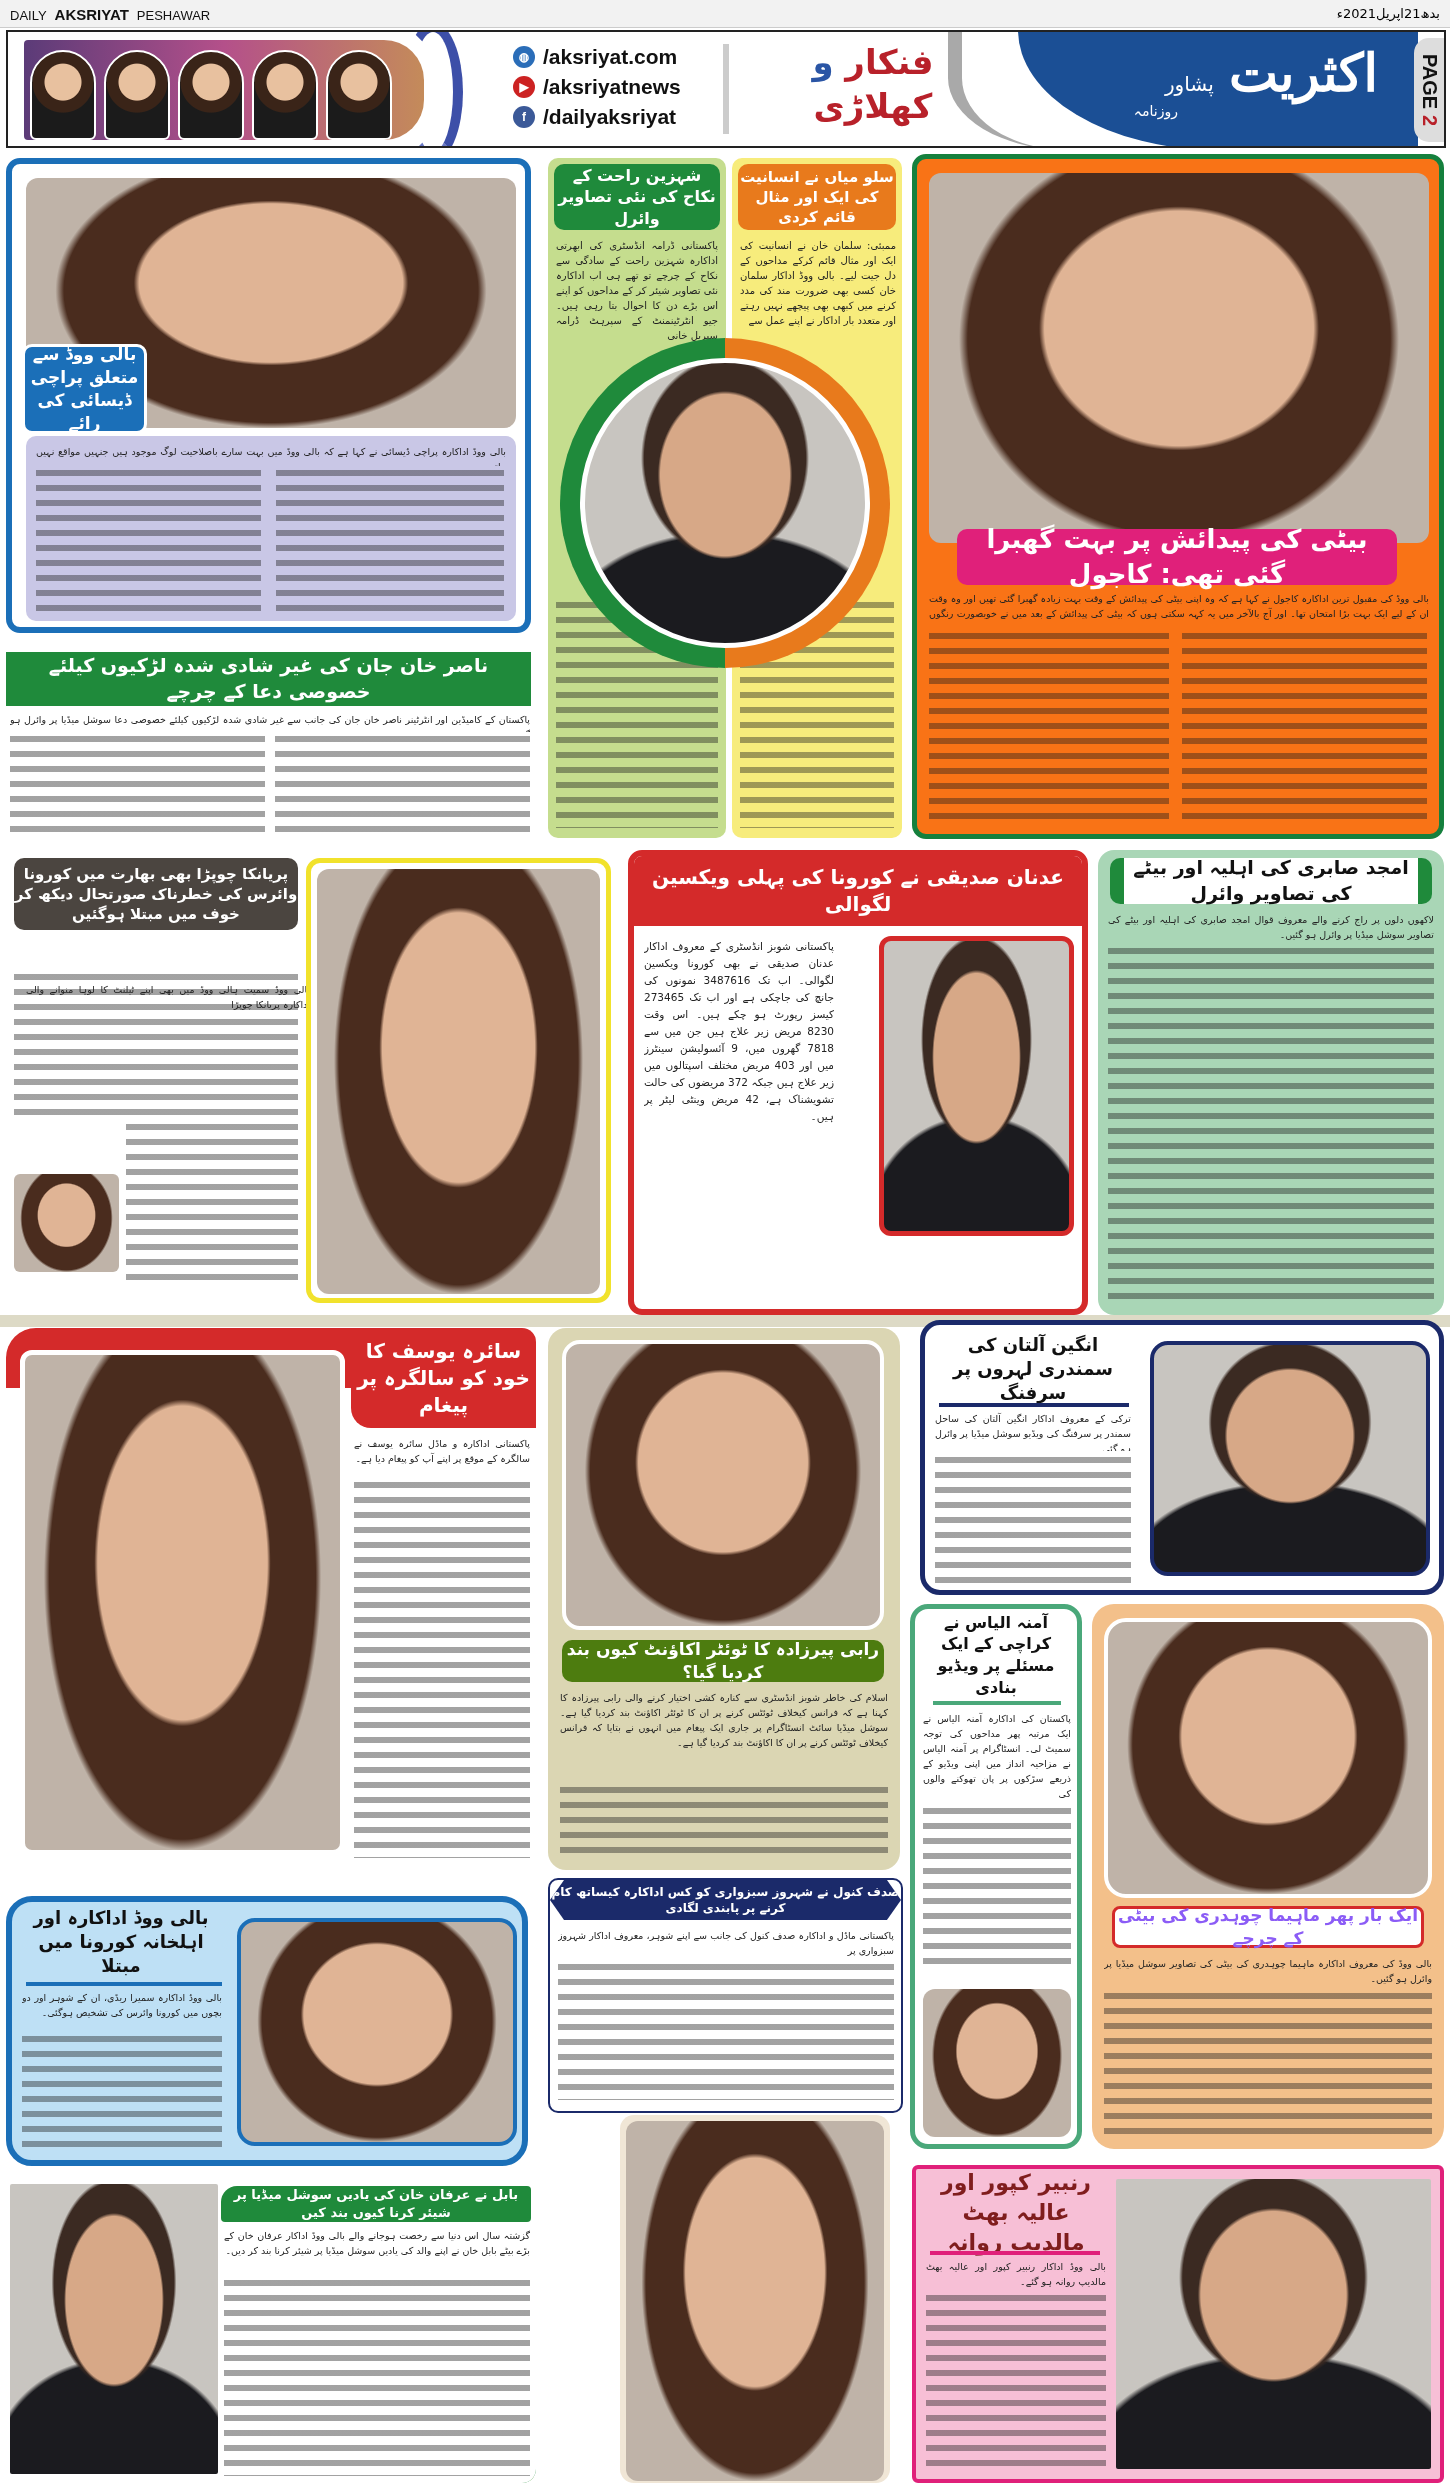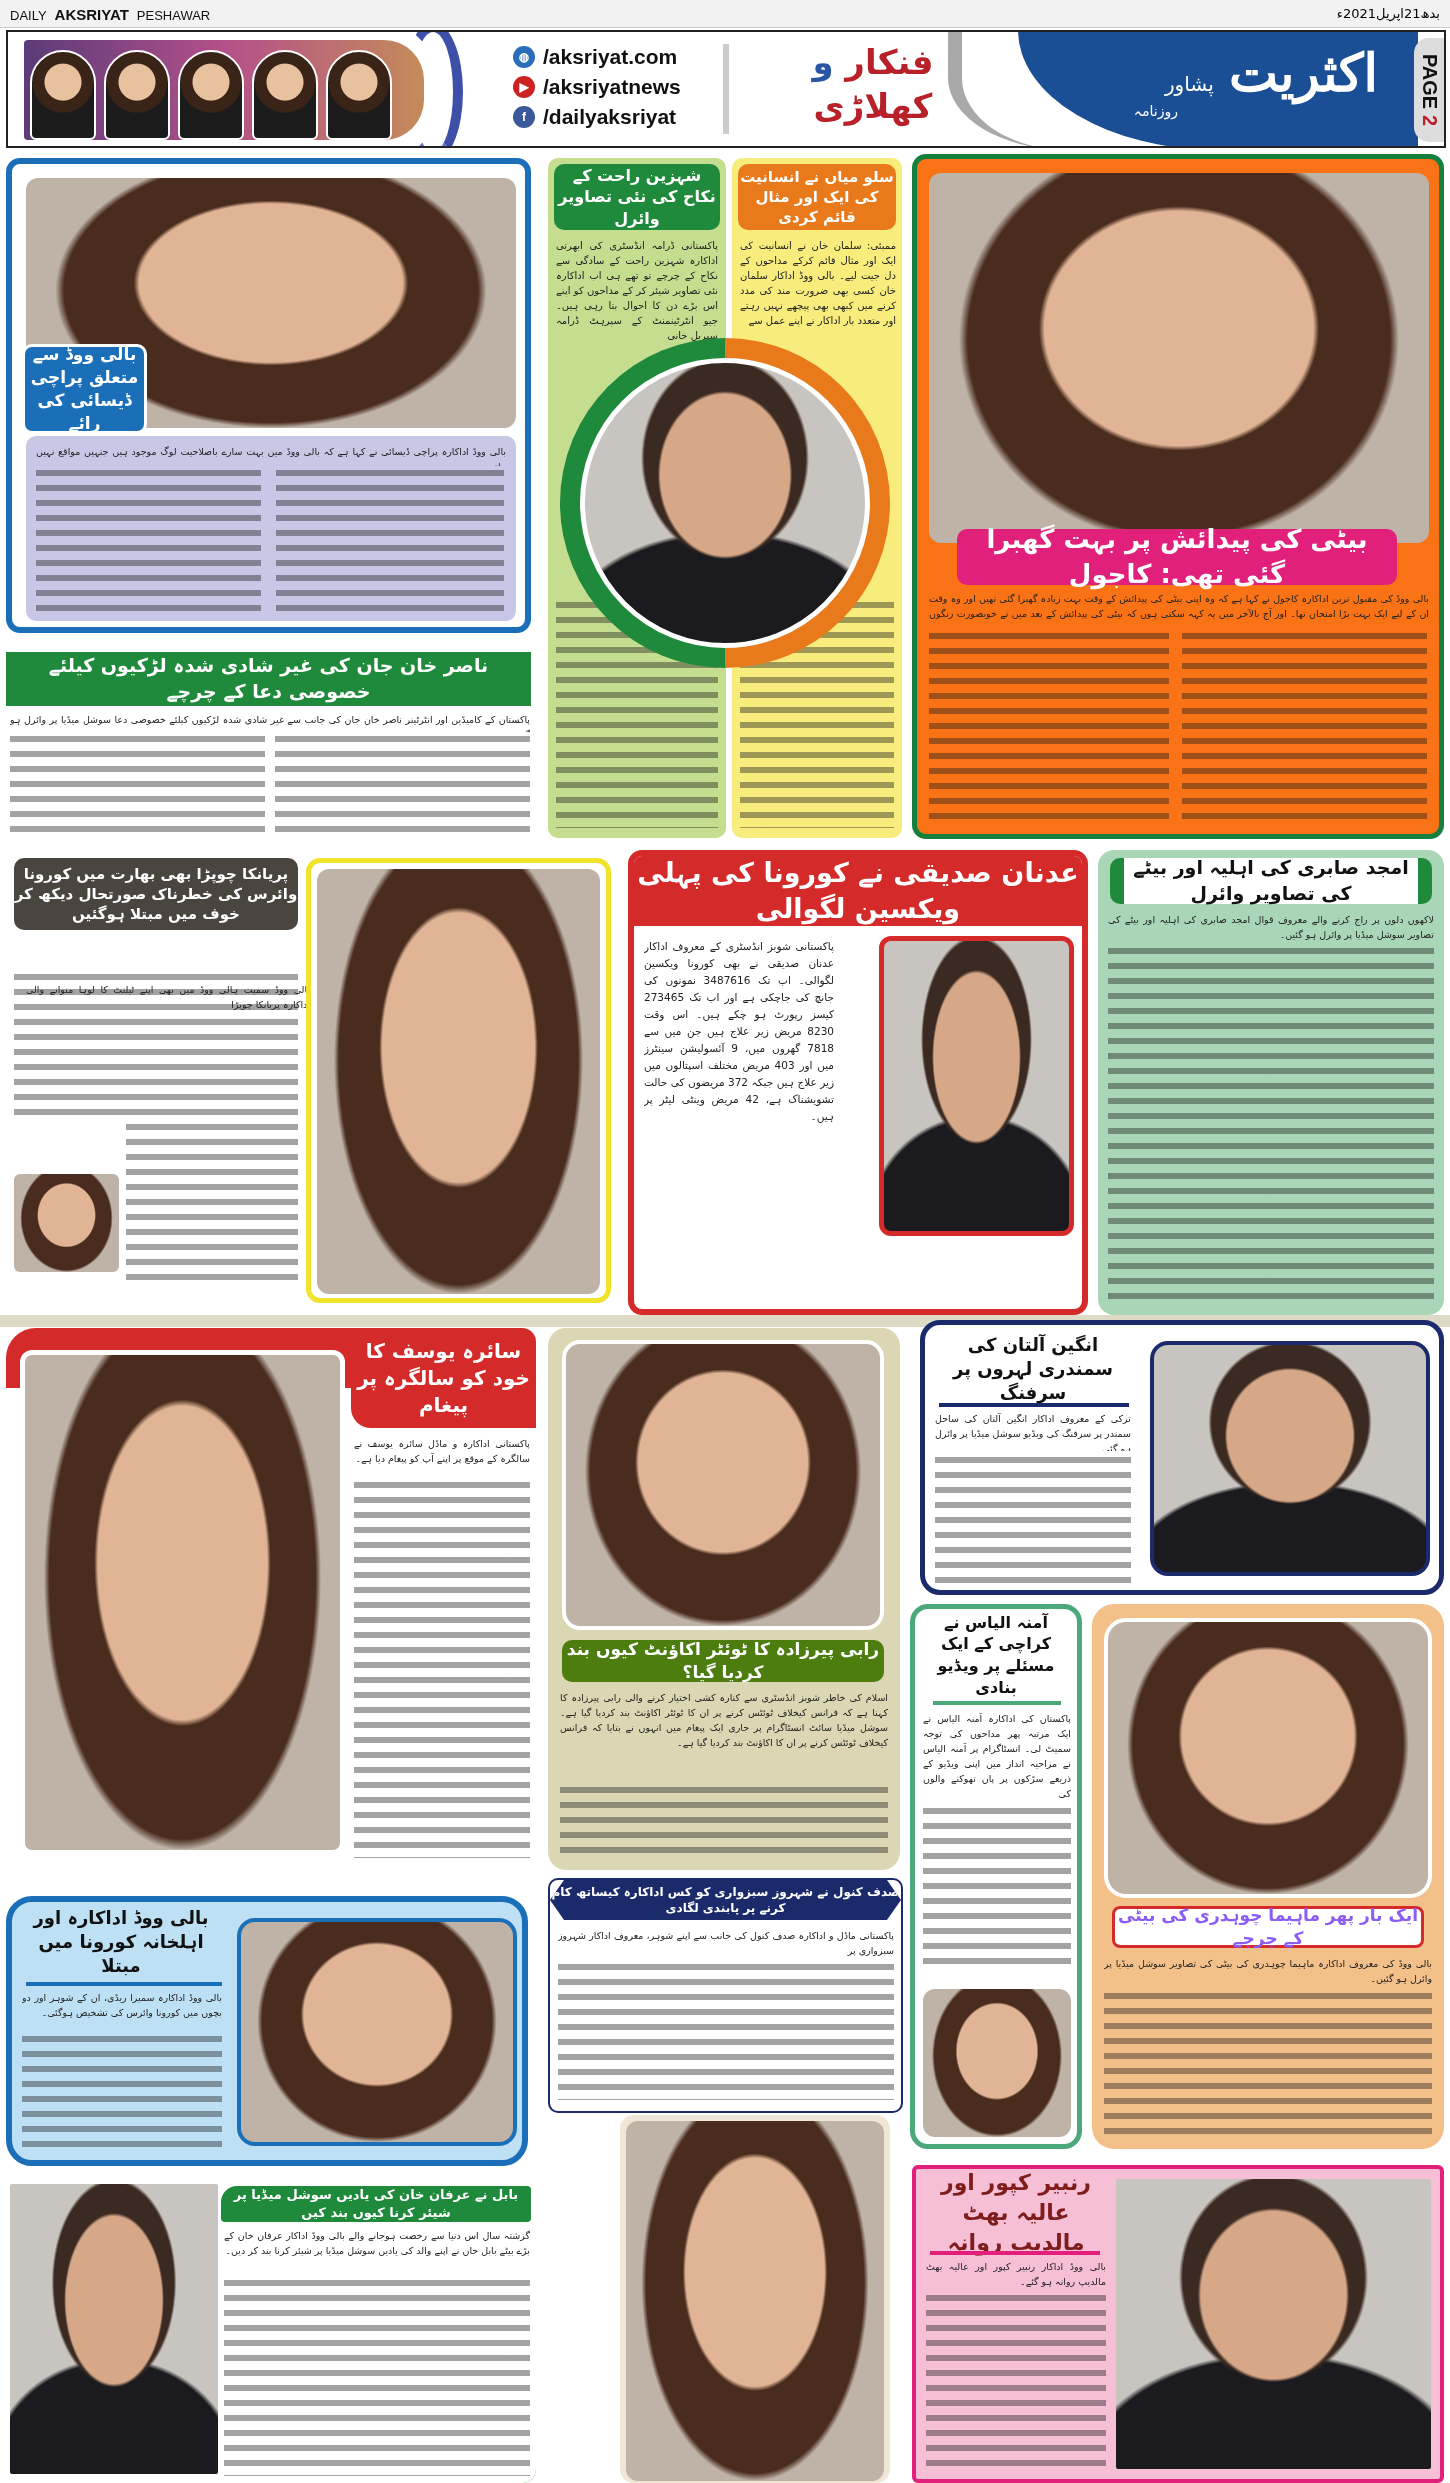--- a/index.html
+++ b/index.html
@@ -131,21 +131,21 @@
   <div class="body" style="left:20px;top:84px;width:284px;height:30px;margin-top:46px;">بالی ووڈ سمیت ہالی ووڈ میں بھی اپنے ٹیلنٹ کا لوہا منوانے والی اداکارہ پریانکا چوپڑا</div>
   <div class="lines" style="left:8px;top:118px;width:284px;height:150px;"></div>
   <div class="lines" style="left:120px;top:268px;width:172px;height:160px;"></div>
   <div class="photo face" style="left:8px;top:322px;width:105px;height:98px;border-radius:6px;"></div>
 </div>
 <div class="box" style="left:306px;top:858px;width:305px;height:445px;border:5px solid #f1e22c;background:#fff;">
   <div class="photo face" style="left:6px;top:6px;width:283px;height:425px;"></div>
 </div>
 
 <div class="box" style="left:628px;top:850px;width:460px;height:465px;border:6px solid #d42a2a;background:#fff;">
-  <div class="hl" style="left:0;top:0;width:448px;height:70px;background:#d42a2a;font-size:27px;">عدنان صدیقی نے کورونا کی پہلی ویکسین لگوالی</div>
+  <div class="hl" style="left:0;top:0;width:448px;height:70px;background:#d42a2a;font-size:20px;">عدنان صدیقی نے کورونا کی پہلی ویکسین لگوالی</div>
   <div class="body" style="left:10px;top:82px;width:190px;height:360px;font-size:10.5px;line-height:17px;">پاکستانی شوبز انڈسٹری کے معروف اداکار عدنان صدیقی نے بھی کورونا ویکسین لگوالی۔ اب تک 3487616 نمونوں کی جانچ کی جاچکی ہے اور اب تک 273465 کیسز رپورٹ ہو چکے ہیں۔ اس وقت 8230 مریض زیر علاج ہیں جن میں سے 7818 گھروں میں، 9 آئسولیشن سینٹرز میں اور 403 مریض مختلف اسپتالوں میں زیر علاج ہیں جبکہ 372 مریضوں کی حالت تشویشناک ہے، 42 مریض وینٹی لیٹر پر ہیں۔</div>
   <div class="photo face-m" style="left:245px;top:80px;width:195px;height:300px;border:5px solid #d42a2a;"></div>
 </div>
 
 <div class="box" style="left:1098px;top:850px;width:346px;height:465px;background:#a9d6b6;border-radius:16px;">
   <div class="hl" style="left:12px;top:8px;width:322px;height:46px;background:#fff;border-left:14px solid #1f8a3b;border-right:14px solid #1f8a3b;border-radius:10px;color:#111;font-size:19px;">امجد صابری کی اہلیہ اور بیٹے کی تصاویر وائرل</div>
   <div class="body" style="left:10px;top:62px;width:326px;height:30px;">لاکھوں دلوں پر راج کرنے والے معروف قوال امجد صابری کی اہلیہ اور بیٹے کی تصاویر سوشل میڈیا پر وائرل ہو گئیں۔</div>
   <div class="lines" style="left:10px;top:94px;width:326px;height:360px;"></div>
 </div>
 

